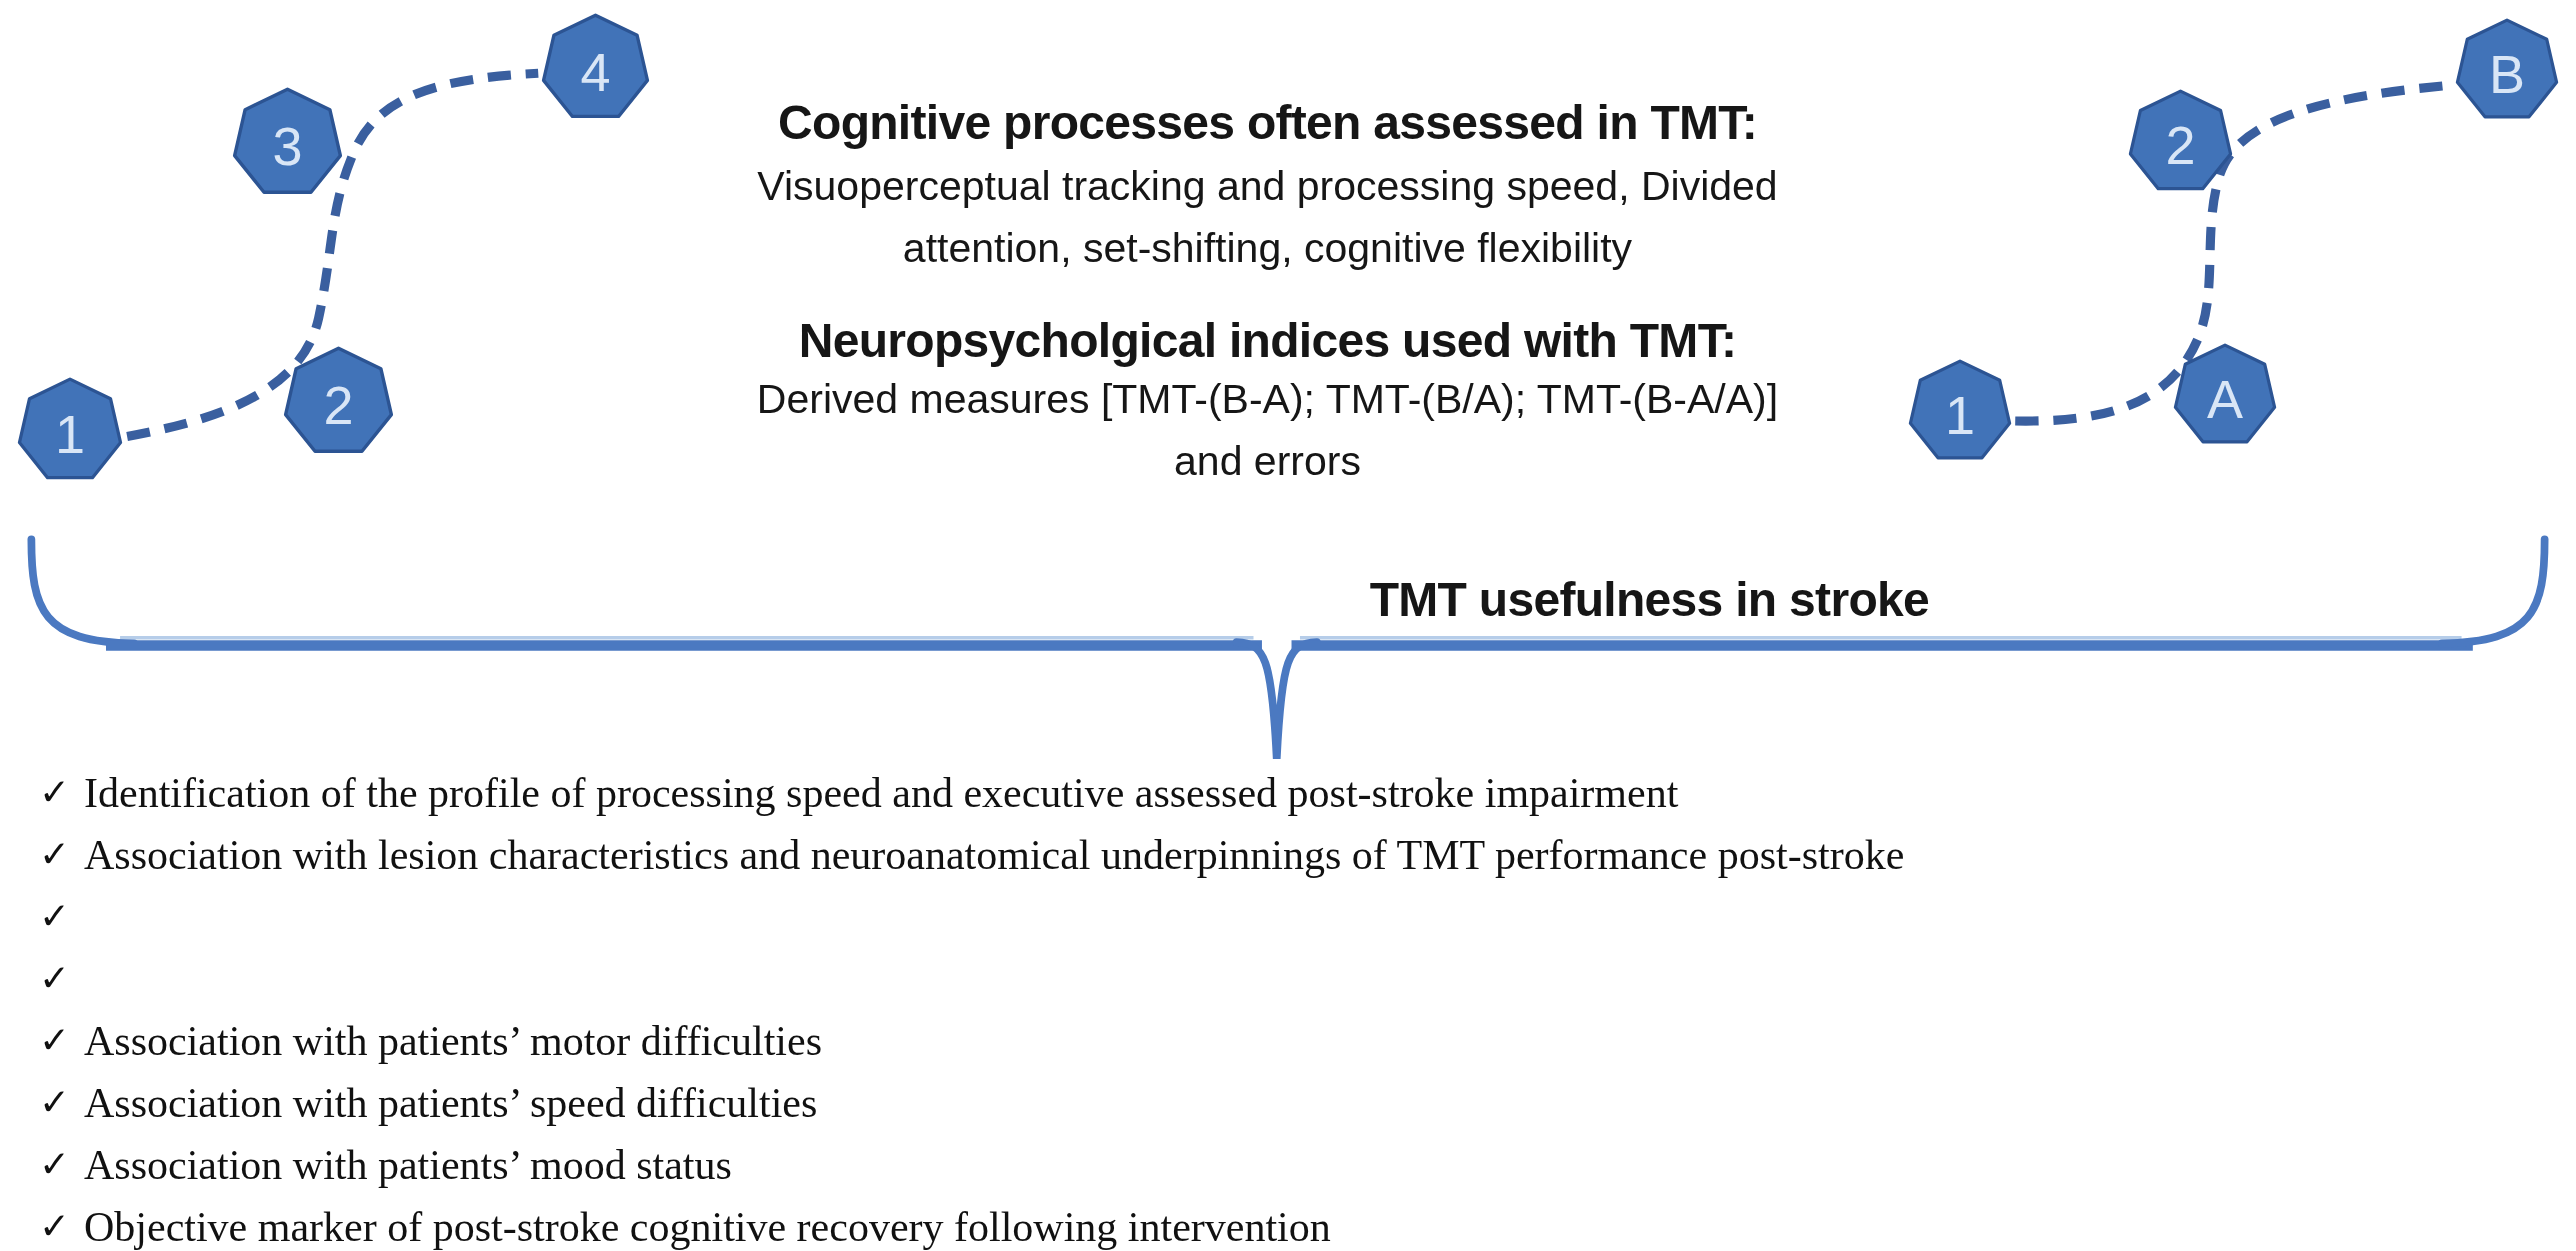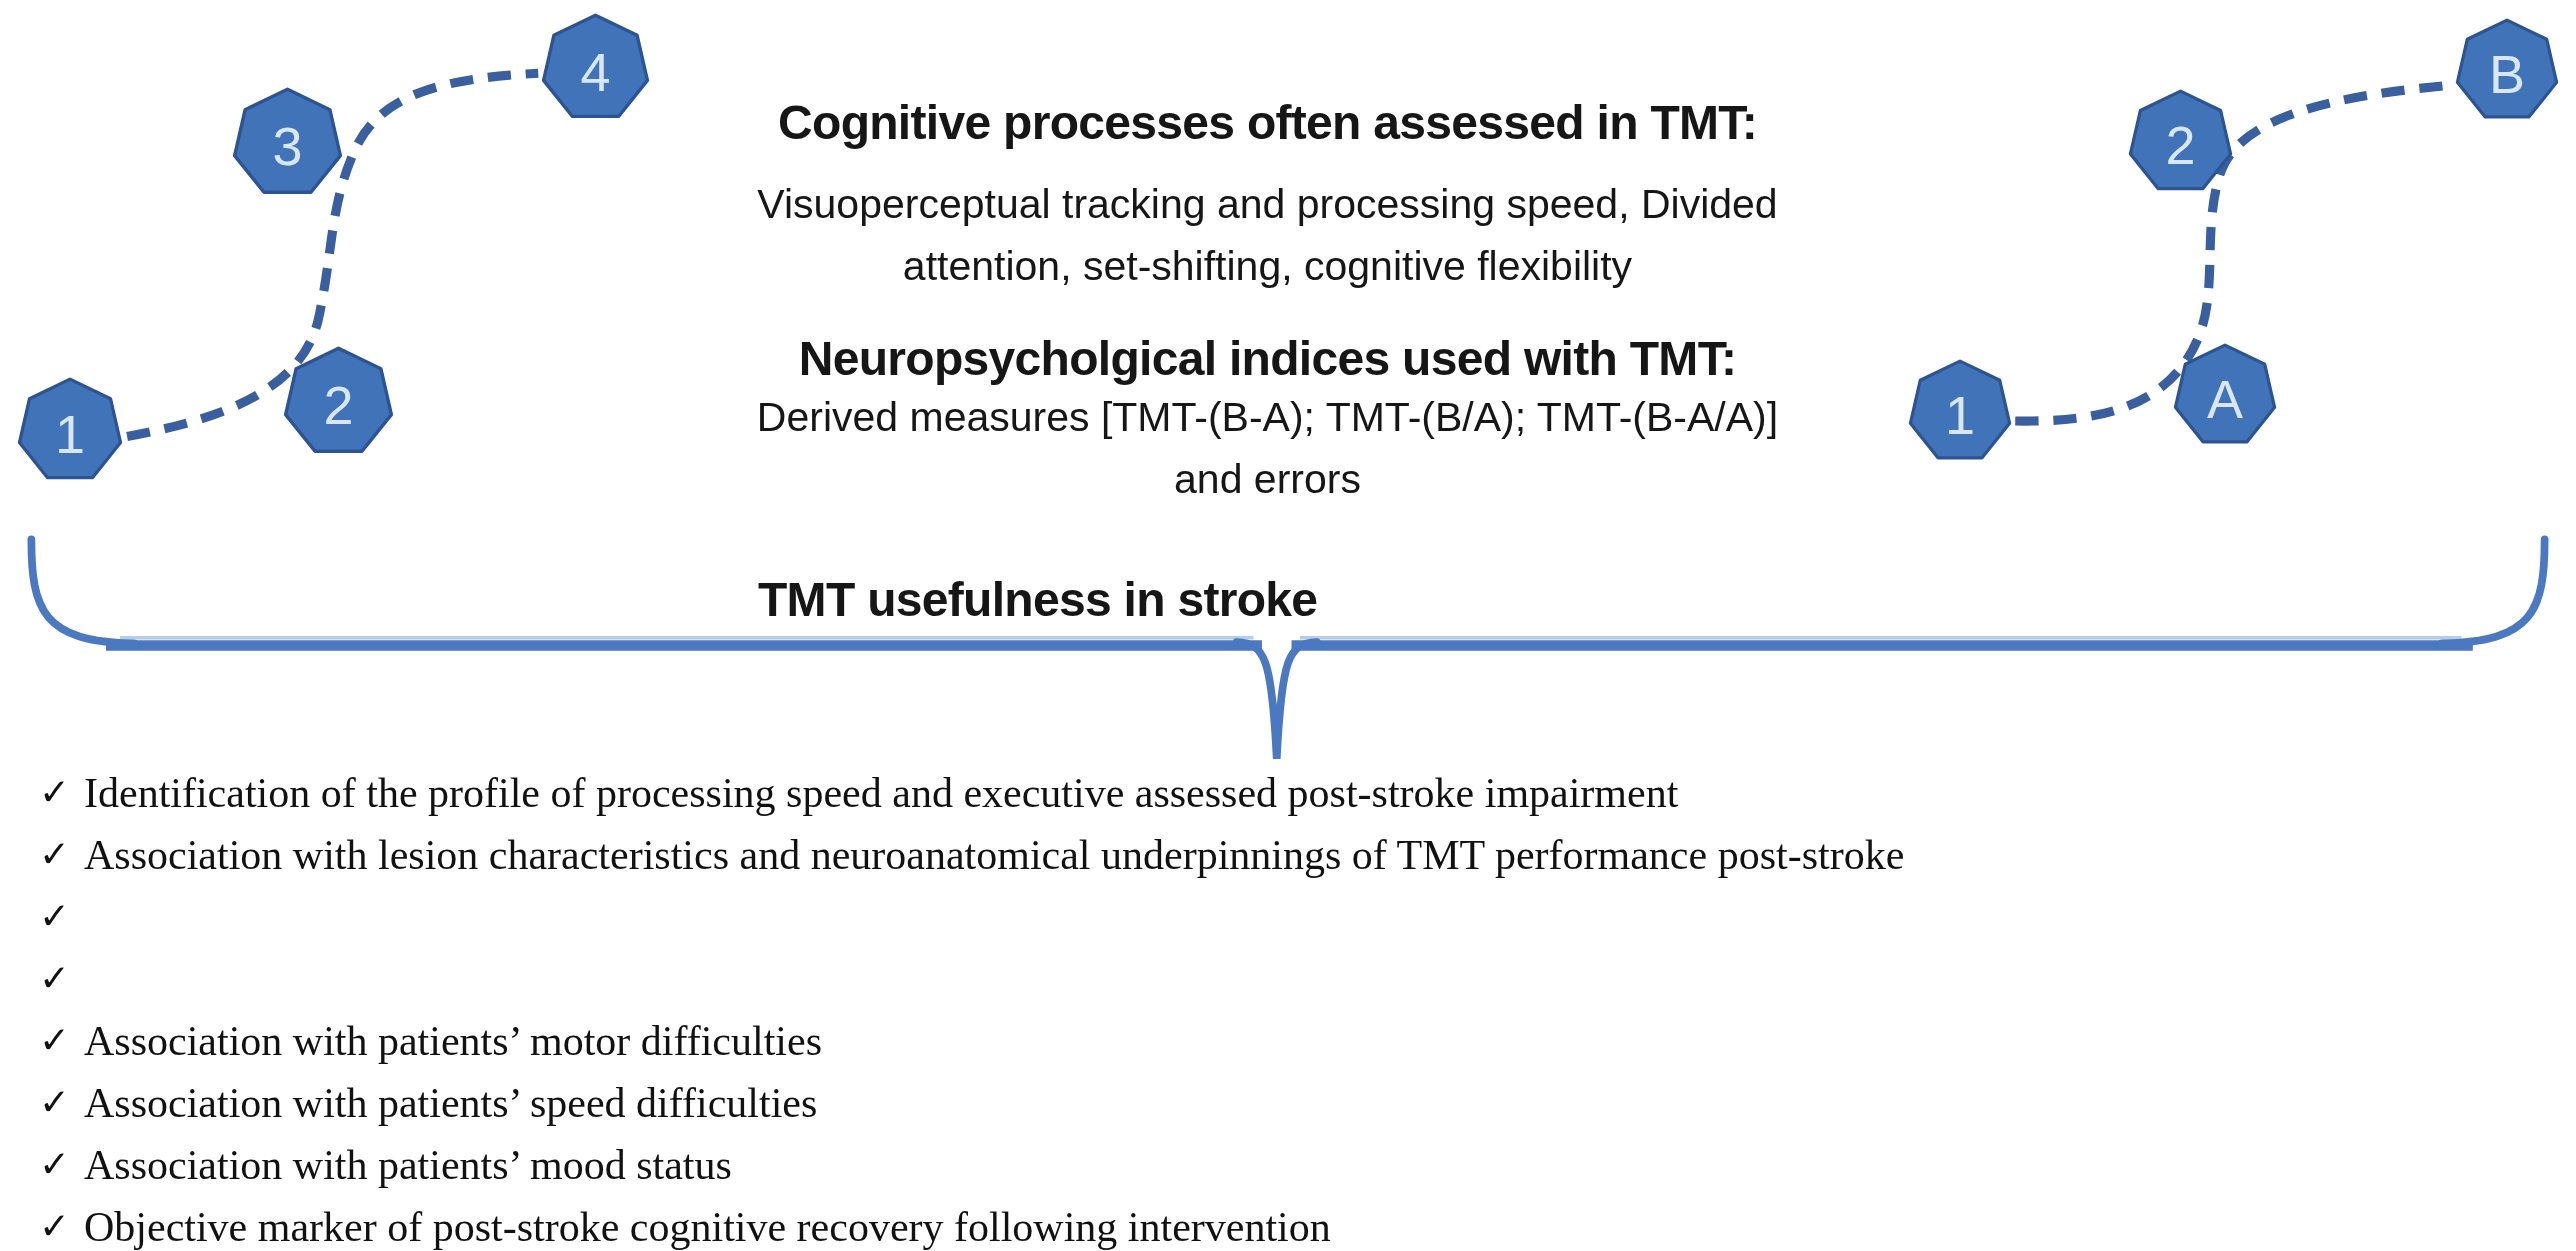--- a/index.html
+++ b/index.html
@@ -40,26 +40,26 @@
   }
 
   .center-text {
     position: absolute;
     left: 669px; top: 95px; width: 1197px;
     text-align: center;
   }
   .ct-h { font-weight: 700; font-size: 48px; line-height: 55px; letter-spacing: -0.7px; }
   .ct-b { font-weight: 400; font-size: 41px; line-height: 62px; }
   .ct-gap { margin-top: 34px; }
-  .ct-b1 { margin-top: 23px; }
+  .ct-b1 { margin-top: 5px; }
 
   .stroke-heading {
     position: absolute;
-    left: 758px; top: 572px; width: 1197px;
-    text-align: left;
+    left: 732px; top: 572px; width: 1197px;
+    text-align: right;
     font-weight: 700; font-size: 48px; line-height: 55px;
     letter-spacing: -0.7px;
   }
 
   .checklist {
     position: absolute;
     left: 39px; top: 762px; width: 2507px;
     list-style: none; margin: 0; padding: 0;
     font-family: "Liberation Serif", serif;
     font-size: 42px; line-height: 62px;

